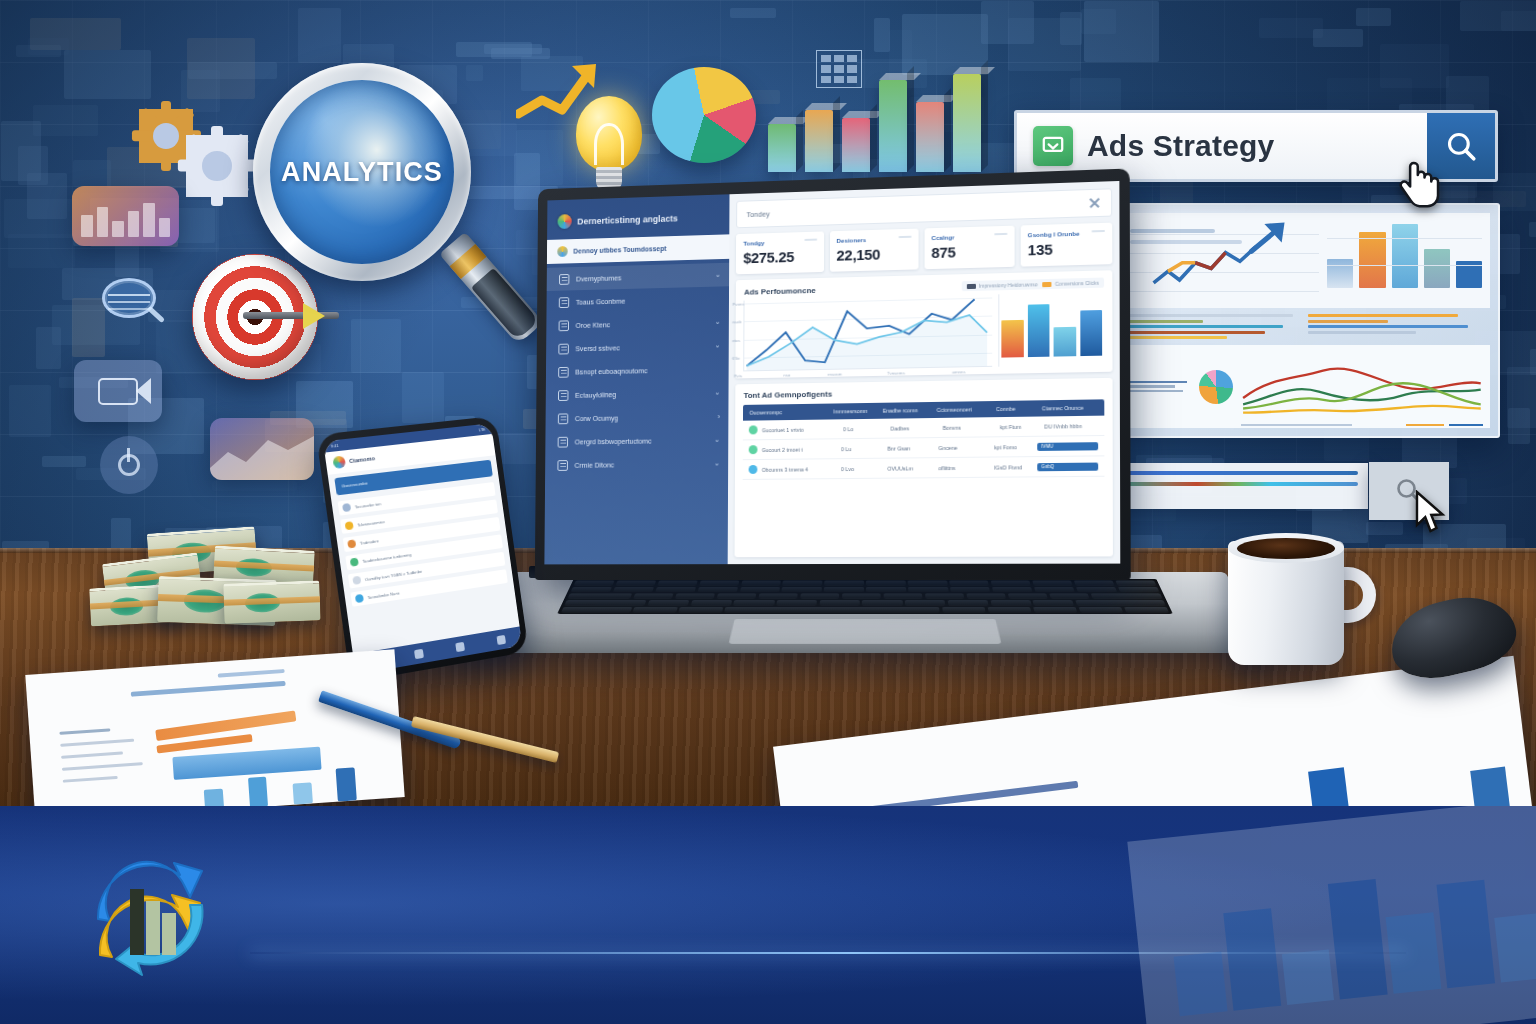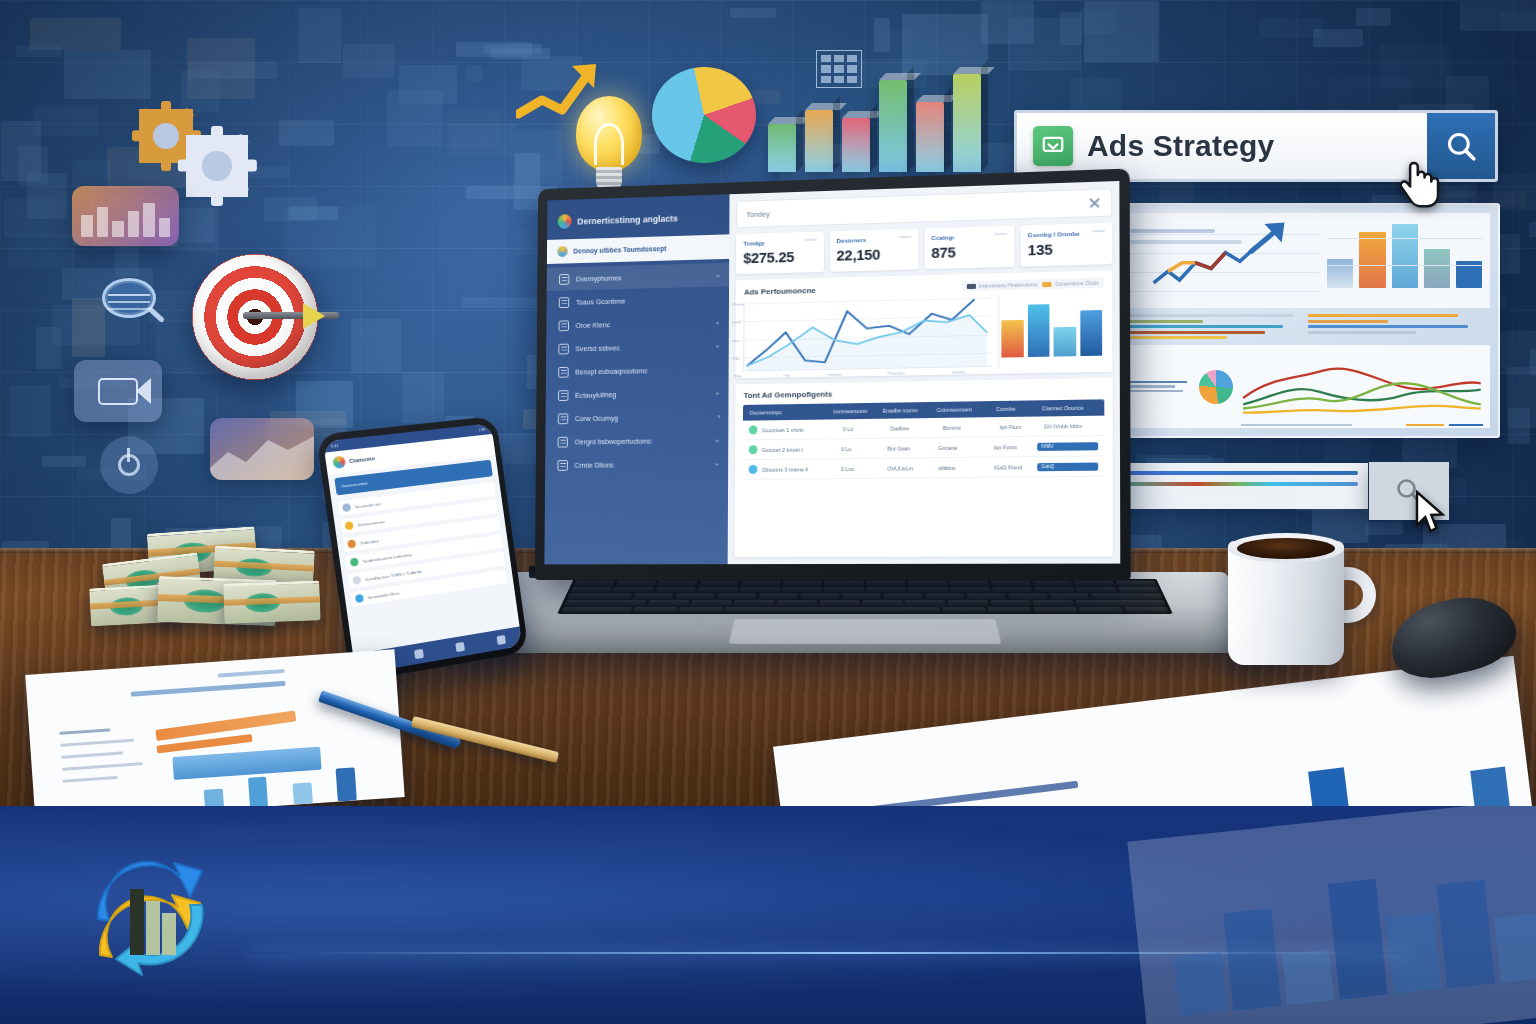--- a/index.html
+++ b/index.html
@@ -826,20 +826,27 @@
       <i style="background:rgba(210,232,255,.6)"></i>
       <i style="background:rgba(210,232,255,.6)"></i>
     <i style="background:rgba(210,232,255,.6)"></i>
       <i style="background:rgba(210,232,255,.6)"></i>
       <i style="background:rgba(210,232,255,.6)"></i>
     <i style="background:rgba(210,232,255,.6)"></i>
       <i style="background:rgba(210,232,255,.6)"></i>
       <i style="background:rgba(210,232,255,.6)"></i>
   </div>
 
+  <div class="magnifier">
+    <div class="mag-handle"></div>
+    <div class="mag-ring"></div>
+    <div class="mag-lens">
+      <span class="mag-text">ANALYTICS</span>
+    </div>
+  </div>
 
   <div class="rpanel">
     <div class="rp-top">
       <div class="mini-line">
         <div class="rp-rule" style="top:16%"></div>
           <div class="rp-rule" style="top:40%"></div>
         <div class="rp-rule" style="top:64%"></div>
           <div class="rp-rule" style="top:88%"></div>
         <div style="position:absolute;left:2%;top:10%;width:44%;height:4px;background:#b9cbe0;border-radius:2px"></div>
         <div style="position:absolute;left:2%;top:24%;width:58%;height:4px;background:#c9d7e8;border-radius:2px"></div>

